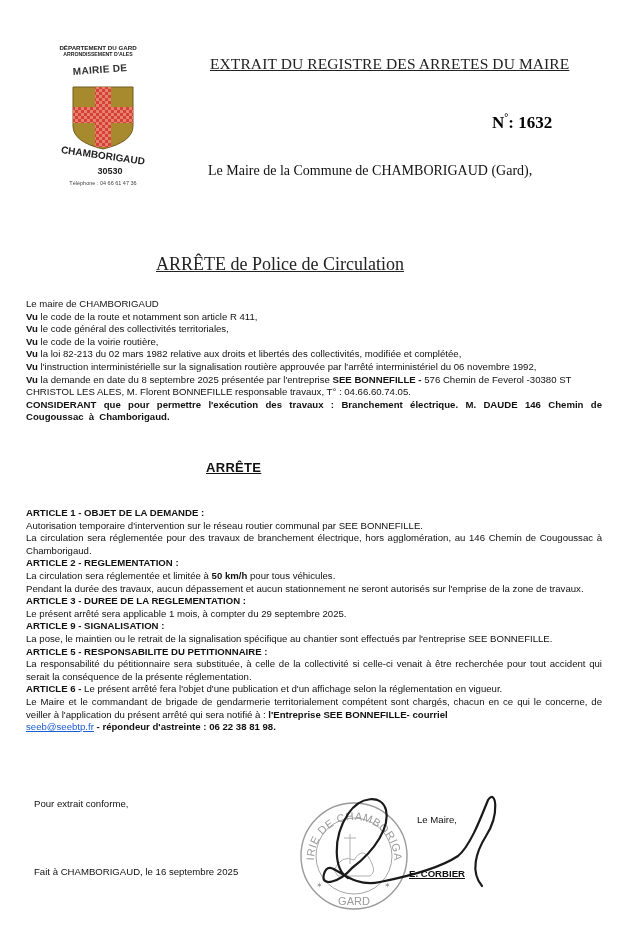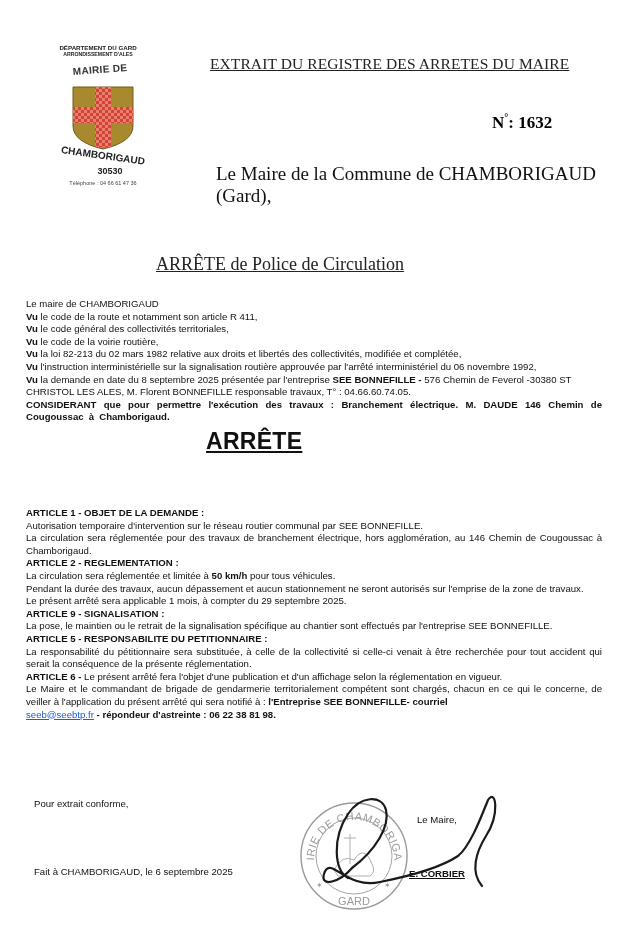--- a/index.html
+++ b/index.html
@@ -12,31 +12,31 @@
   .mairie-de { left:50px; top:64px; width:100px; text-align:center; font-size:10px; font-weight:bold; color:#333; letter-spacing:0.3px; transform:rotate(-4deg); }
   .shield { left:72px; top:86px; width:62px; height:64px; }
   .chambo-arc { left:38px; top:150px; width:130px; text-align:center; font-size:10px; font-weight:bold; color:#222; transform:rotate(8deg); }
   .postcode { left:77px; top:166px; width:66px; text-align:center; font-size:9px; font-weight:bold; color:#222; }
   .tel { left:40px; top:180px; width:126px; text-align:center; font-size:5.5px; color:#444; }
 
   
   .reg-title { left:210px; top:55px; font-family:"Liberation Serif", serif; font-size:15.5px; text-decoration:underline; color:#222; letter-spacing:0.1px; }
   .num { left:492px; top:112px; font-family:"Liberation Serif", serif; font-size:17px; font-weight:bold; color:#000000; }
   .num sup { font-size:10px; }
-  .maire-line { left:216px; top:163px; font-family:"Liberation Serif", serif; font-size:19px; color:#111; }
+  .maire-line { left:208px; top:163px; font-family:"Liberation Serif", serif; font-size:14px; color:#111; }
 
   .police-title { left:156px; top:254px; font-family:"Liberation Serif", serif; font-size:18px; text-decoration:underline; color:#222; }
 
   .body-text { left:26px; width:576px; font-size:9.6px; line-height:12.6px; color:#111; }
   .body-text p { margin:0; }
   .body-text b { font-weight:bold; }
   .justify { text-align:justify; text-align-last:left; }
   .considerant { word-spacing:2.5px; }
 
-  .arrete-title { left:206px; top:428px; font-size:23px; font-weight:bold; text-decoration:underline; color:#111; letter-spacing:0.3px; }
+  .arrete-title { left:206px; top:460px; font-size:13px; font-weight:bold; text-decoration:underline; color:#111; letter-spacing:0.3px; }
 
   .link { color:#1a5fd1; text-decoration:underline; }
 
   .pour-extrait { left:34px; top:798px; font-size:9.6px; color:#111; }
   .fait { left:34px; top:866px; font-size:9.6px; color:#111; }
   .le-maire { left:417px; top:814px; font-size:9.6px; color:#111; }
   .corbier { left:409px; top:868px; font-size:9.6px; font-weight:bold; text-decoration:underline; color:#111; }
 
   .stamp { left:298px; top:800px; width:112px; height:112px; }
   .signature { left:290px; top:790px; width:220px; height:110px; }
@@ -88,20 +88,21 @@
 
 <div class="abs body-text" style="top:507px;">
   <p><b>ARTICLE 1 - OBJET DE LA DEMANDE :</b></p>
   <p>Autorisation temporaire d'intervention sur le réseau routier communal par SEE BONNEFILLE.</p>
   <p class="justify">La circulation sera réglementée pour des travaux de branchement électrique, hors agglomération, au 146 Chemin de Cougoussac à Chamborigaud.</p>
 
   <p><b>ARTICLE 2 - REGLEMENTATION :</b></p>
   <p><span>La circulation sera réglementée et limitée à </span><b>50 km/h</b><span> pour tous véhicules.</span></p>
   <p class="justify">Pendant la durée des travaux, aucun dépassement et aucun stationnement ne seront autorisés sur l'emprise de la zone de travaux.</p>
 
+  <p><b>ARTICLE 3 - DUREE DE LA REGLEMENTATION :</b></p>
   <p>Le présent arrêté sera applicable 1 mois, à compter du 29 septembre 2025.</p>
 
   <p><b>ARTICLE 9 - SIGNALISATION :</b></p>
   <p>La pose, le maintien ou le retrait de la signalisation spécifique au chantier sont effectués par l'entreprise SEE BONNEFILLE.</p>
 
   <p><b>ARTICLE 5 - RESPONSABILITE DU PETITIONNAIRE :</b></p>
   <p class="justify">La responsabilité du pétitionnaire sera substituée, à celle de la collectivité si celle-ci venait à être recherchée pour tout accident qui serait la conséquence de la présente réglementation.</p>
 
   <p><b>ARTICLE 6 -</b><span> Le présent arrêté fera l'objet d'une publication et d'un affichage selon la réglementation en vigueur.</span></p>
   <p class="justify"><span>Le Maire et le commandant de brigade de gendarmerie territorialement compétent sont chargés, chacun en ce qui le concerne, de veiller à l'application du présent arrêté qui sera notifié à : </span><b>l'Entreprise SEE BONNEFILLE- courriel</b></p>
@@ -126,13 +127,13 @@
   <text x="18" y="88" font-size="8" fill="#9a9a9a">✶</text>
   <text x="86" y="88" font-size="8" fill="#9a9a9a">✶</text>
 </svg>
 
 <svg class="abs signature" viewBox="0 0 220 110">
   <path d="M58 88 C44 80 42 48 58 24 C70 6 92 4 96 20 C100 36 86 60 62 78 C50 92 30 98 34 84 C40 64 56 100 90 92 C120 86 150 78 168 66 C180 56 190 30 198 10 C206 -2 210 24 196 46 C186 62 180 82 192 96" fill="none" stroke="#1a1a1a" stroke-width="2.2" stroke-linecap="round"></path>
 </svg>
 
 <div class="abs le-maire">Le Maire,</div>
 <div class="abs corbier">E. CORBIER</div>
-<div class="abs fait">Fait à CHAMBORIGAUD, le 6 septembre 2025</div>
+<div class="abs fait">Fait à CHAMBORIGAUD, le 16 septembre 2025</div>
 
 </body></html>

